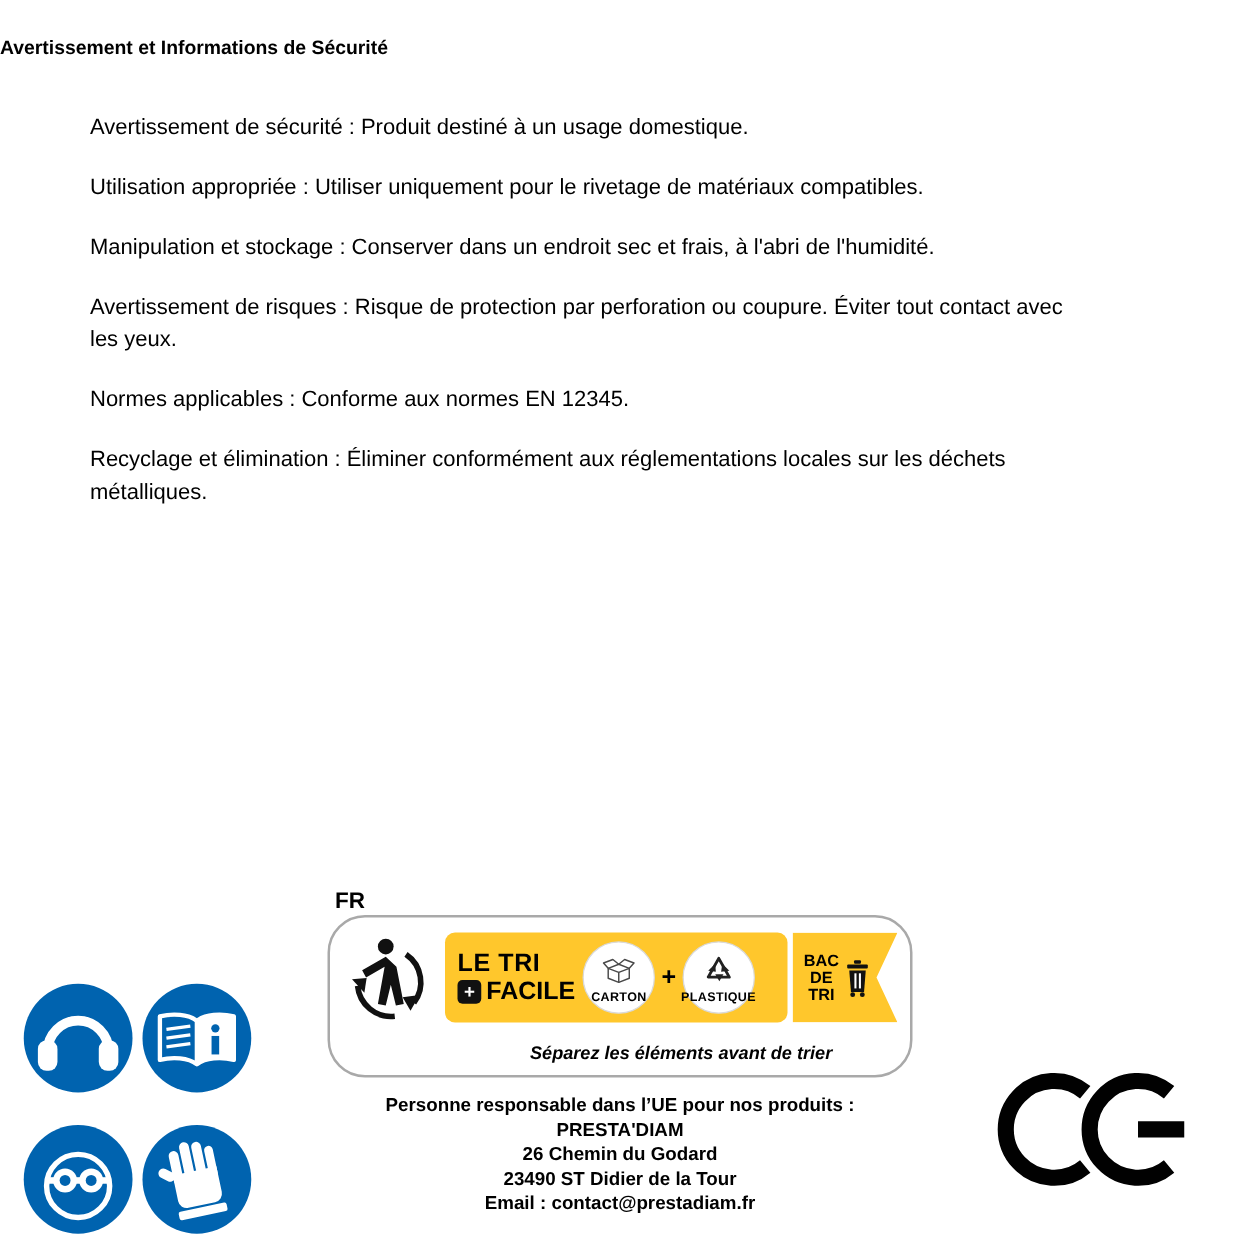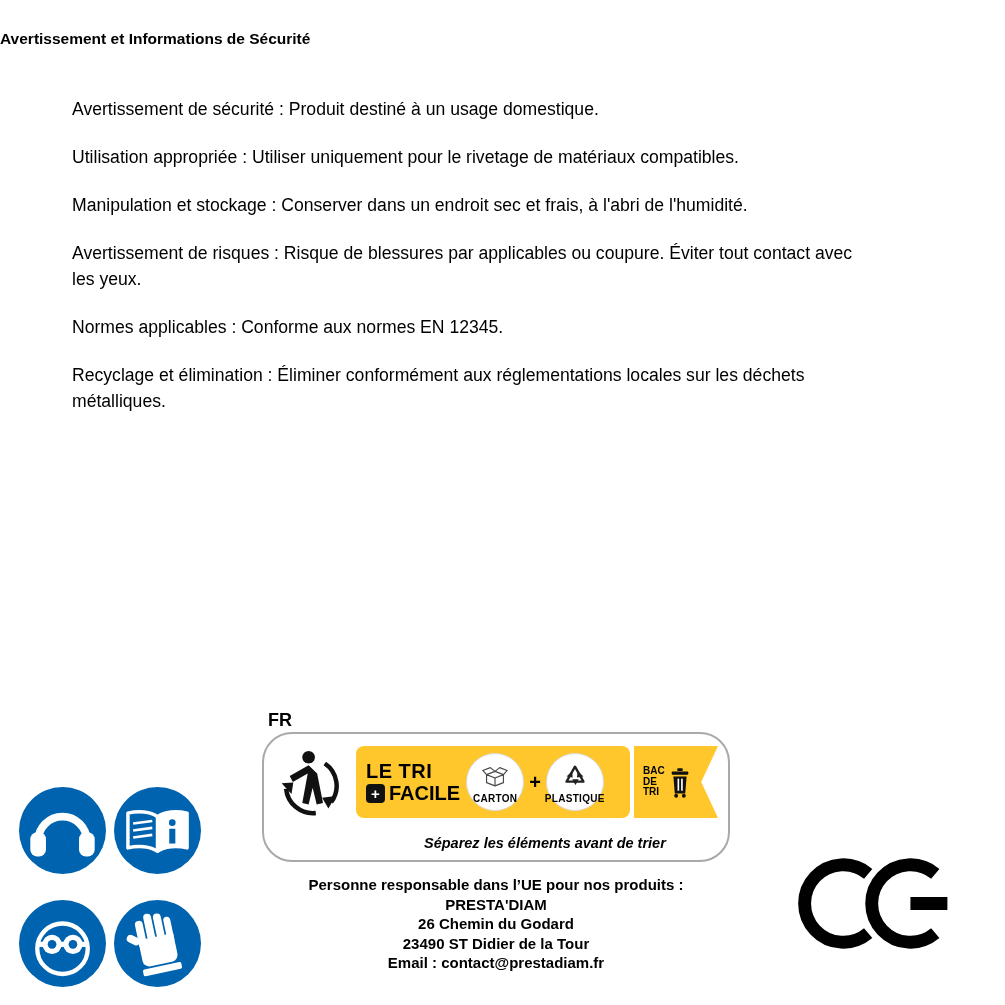--- a/index.html
+++ b/index.html
@@ -13,21 +13,21 @@
     font-family:"Liberation Sans", sans-serif;color:#000;overflow:hidden;
   }
   .title{
     margin:0;padding-top:30px;text-align:left;
     font-size:15.5px;font-weight:bold;
   }
   .content{
     position:absolute;left:72px;top:84px;width:892px;
     font-size:17.6px;line-height:26px;
   }
-  .content p{margin:12px 0 22px 0;white-space:pre-line;}
+  .content p{margin:4px 0 22px 0;white-space:pre-line;}
 
   
   .icons-grid{
     position:absolute;left:19px;top:787px;
     display:grid;grid-template-columns:87px 87px;gap:26px 8px;
   }
   .m-icon{
     width:87px;height:87px;border-radius:50%;
     background:var(--mandatory-blue,#0063AF);
     display:flex;align-items:center;justify-content:center;
@@ -66,21 +66,21 @@
   .prod-circle svg{width:30px;height:30px;margin-top:2px;}
   .prod-label{font-size:10px;font-weight:bold;letter-spacing:.3px;margin-top:1px;}
   .plus-sep{font-size:20px;font-weight:bold;margin:0 5px;}
   .ribbon{
     position:absolute;left:370px;top:12px;width:84px;height:72px;
     background:var(--tri-yellow,#FFC72C);
     clip-path:polygon(0 0,100% 0,80% 50%,100% 100%,0 100%);
     display:flex;align-items:center;justify-content:flex-start;
     padding-left:9px;gap:4px;
   }
-  .bac-text{font-size:10px;font-weight:800;line-height:1.05;}
+  .bac-text{font-size:13px;font-weight:800;line-height:1.05;text-align:center;}
   .bin-svg{width:22px;height:31px;}
   .tagline{
     position:absolute;left:160px;right:14px;bottom:9px;
     text-align:left;font-style:italic;font-weight:bold;font-size:14.5px;
   }
 
   
   .address{
     position:absolute;left:262px;top:875px;width:468px;
     text-align:center;font-weight:bold;font-size:15px;line-height:19.5px;
@@ -93,21 +93,21 @@
 <body>
 
 <div class="page">
 
   <h1 class="title">Avertissement et Informations de Sécurité</h1>
 
   <div class="content">
     <p>Avertissement de sécurité : Produit destiné à un usage domestique.</p>
     <p>Utilisation appropriée : Utiliser uniquement pour le rivetage de matériaux compatibles.</p>
     <p>Manipulation et stockage : Conserver dans un endroit sec et frais, à l'abri de l'humidité.</p>
-    <p>Avertissement de risques : Risque de blessures par applicables ou coupure. Éviter tout contact avec
+    <p>Avertissement de risques : Risque de protection par perforation ou coupure. Éviter tout contact avec
 les yeux.</p>
     <p>Normes applicables : Conforme aux normes EN 12345.</p>
     <p>Recyclage et élimination : Éliminer conformément aux réglementations locales sur les déchets
 métalliques.</p>
   </div>
 
   <div class="icons-grid">
 
     <div class="m-icon">
       <svg viewBox="0 0 100 100">

